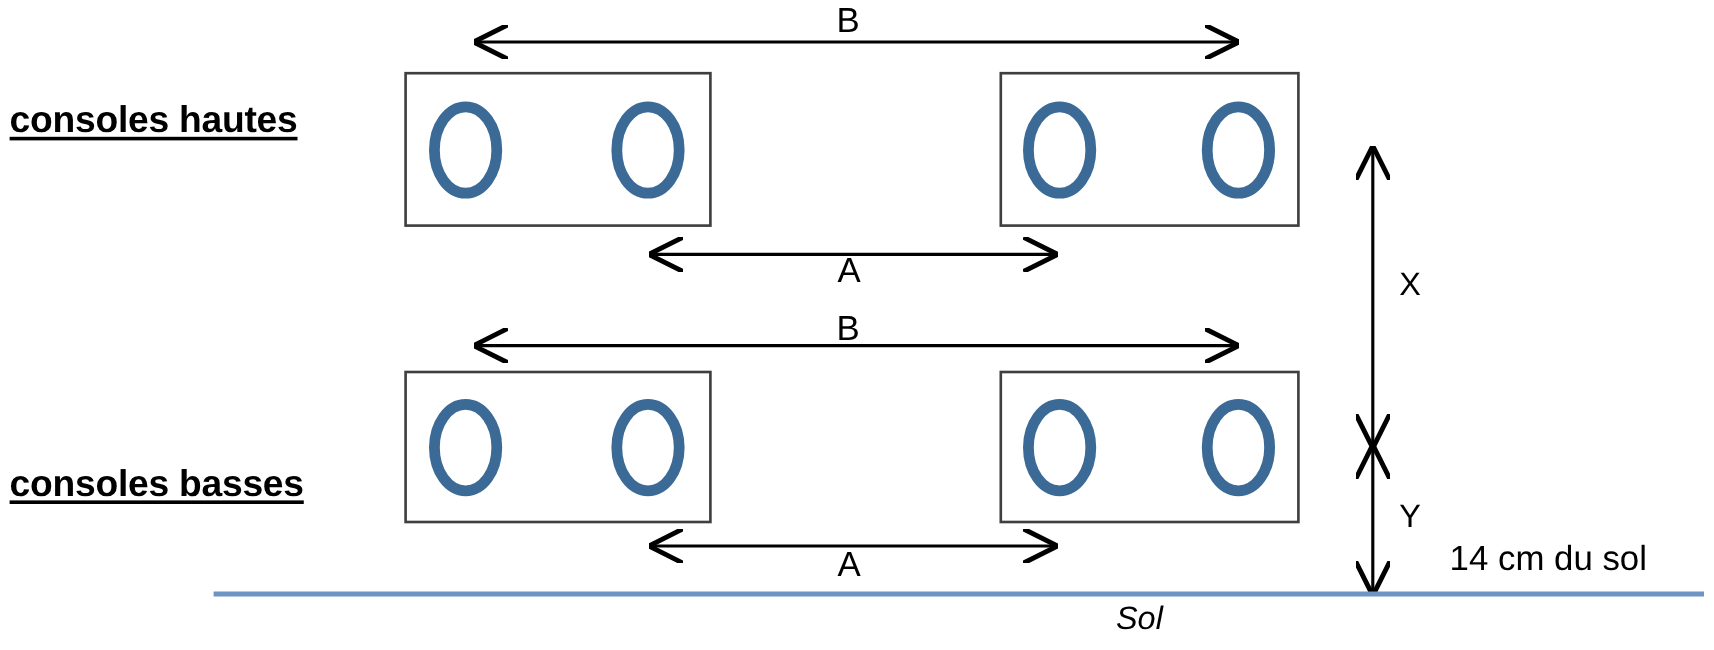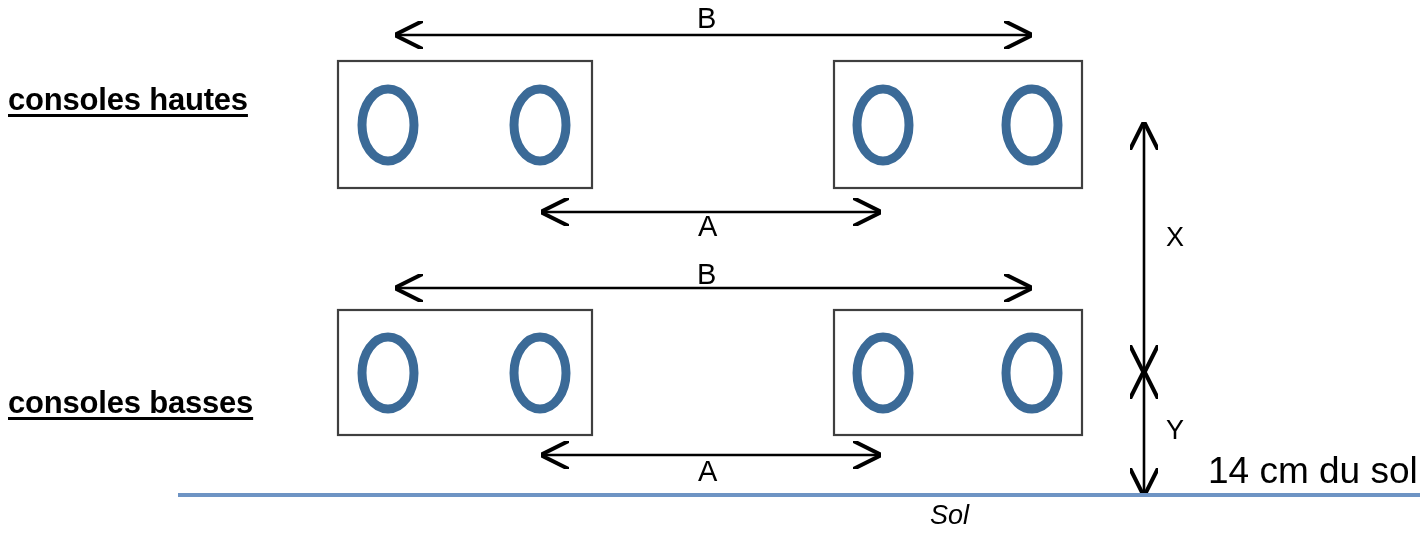--- a/index.html
+++ b/index.html
@@ -51,21 +51,21 @@
   #label-a-top   { left: 698px; top: 210px; }
   #label-b-bot   { left: 697px; top: 258px; }
   #label-a-bot   { left: 698px; top: 455px; }
   #label-x       { left: 1166px; top: 222px; font-size: 27px; }
   #label-y       { left: 1166px; top: 415px; font-size: 27px; }
   #label-ground-note {
     position: absolute;
     left: 1208px;
     top: 450px;
     font-family: "Liberation Sans", sans-serif;
-    font-size: 37px;
+    font-size: 29px;
     color: #000000;
     white-space: nowrap;
   }
   #label-sol {
     position: absolute;
     left: 930px;
     top: 500px;
     font-family: "Liberation Sans", sans-serif;
     font-size: 27px;
     font-weight: normal;

